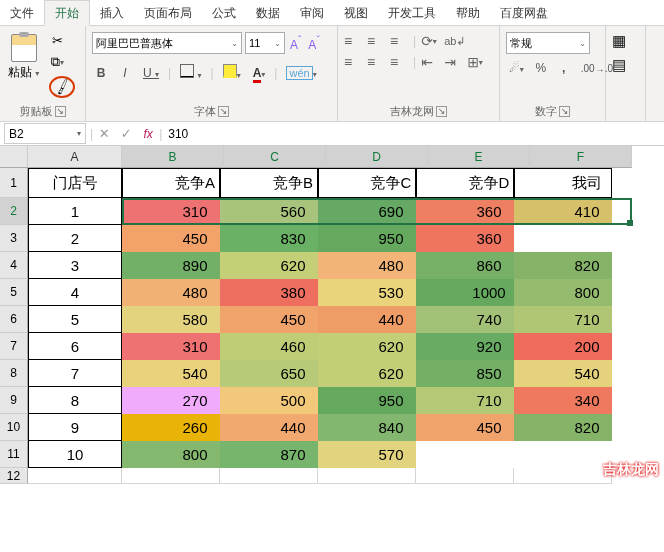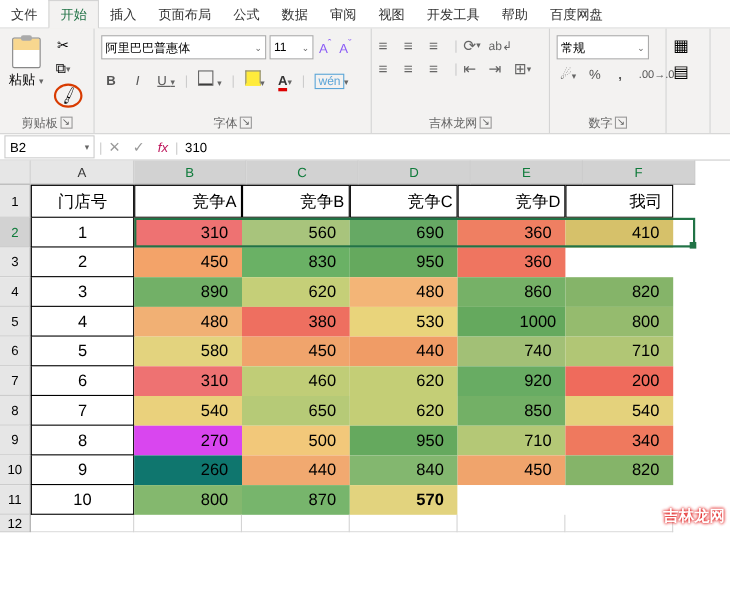--- a/index.html
+++ b/index.html
@@ -312,39 +312,39 @@
         <div class="cell-row">
           <div class="cell data-cell cA" style="border-right: 1px solid rgb(0, 0, 0); border-left: 1px solid rgb(0, 0, 0); border-bottom: 1px solid rgb(0, 0, 0);">7</div>
           <div class="cell data-cell cB" style="background: rgb(234, 209, 124); border-right: none; border-bottom: none;">540</div>
           <div class="cell data-cell cC" style="background: rgb(182, 202, 119); border-right: none; border-bottom: none;">650</div>
           <div class="cell data-cell cD" style="background: rgb(196, 206, 118); border-right: none; border-bottom: none;">620</div>
           <div class="cell data-cell cE" style="background: rgb(115, 176, 102); border-right: none; border-bottom: none;">850</div>
           <div class="cell data-cell cF" style="background: rgb(228, 210, 124); border-right: none; border-bottom: none;">540</div>
         </div>
         <div class="cell-row">
           <div class="cell data-cell cA" style="border-right: 1px solid rgb(0, 0, 0); border-left: 1px solid rgb(0, 0, 0); border-bottom: 1px solid rgb(0, 0, 0);">8</div>
-          <div class="cell data-cell cB" style="background: #d946ef; border-right: none; border-bottom: none;">270</div>
+          <div class="cell data-cell cB" style="background: #f0abfc; border-right: none; border-bottom: none;">270</div>
           <div class="cell data-cell cC" style="background: rgb(242, 200, 122); border-right: none; border-bottom: none;">500</div>
           <div class="cell data-cell cD" style="background: rgb(101, 169, 94); border-right: none; border-bottom: none;">950</div>
           <div class="cell data-cell cE" style="background: rgb(180, 200, 118); border-right: none; border-bottom: none;">710</div>
           <div class="cell data-cell cF" style="background: rgb(239, 121, 94); border-right: none; border-bottom: none;">340</div>
         </div>
         <div class="cell-row">
           <div class="cell data-cell cA" style="border-right: 1px solid rgb(0, 0, 0); border-left: 1px solid rgb(0, 0, 0); border-bottom: 1px solid rgb(0, 0, 0);">9</div>
-          <div class="cell data-cell cB" style="background: #0f766e; border-right: none; border-bottom: none;">260</div>
+          <div class="cell data-cell cB" style="background: #eab308; border-right: none; border-bottom: none;">260</div>
           <div class="cell data-cell cC" style="background: rgb(241, 169, 112); border-right: none; border-bottom: none;">440</div>
           <div class="cell data-cell cD" style="background: rgb(131, 183, 111); border-right: none; border-bottom: none;">840</div>
           <div class="cell data-cell cE" style="background: rgb(240, 164, 108); border-right: none; border-bottom: none;">450</div>
           <div class="cell data-cell cF" style="background: rgb(133, 180, 105); border-right: none; border-bottom: none;">820</div>
         </div>
         <div class="cell-row">
           <div class="cell data-cell cA" style="border-right: 1px solid rgb(0, 0, 0); border-left: 1px solid rgb(0, 0, 0); border-bottom: 1px solid rgb(0, 0, 0);">10</div>
           <div class="cell data-cell cB" style="background: rgb(132, 184, 110); border-right: none; border-bottom: none;">800</div>
           <div class="cell data-cell cD" style="background: rgb(119, 181, 108); border-right: none; border-bottom: none;">870</div>
-          <div class="cell data-cell cE" style="background: rgb(226, 211, 126); border-right: none; border-bottom: none; font-weight: bold;">570</div>
+          <div class="cell data-cell cE" style="background: rgb(226, 211, 126); border-right: none; border-bottom: none;">570</div>
           <div class="cell data-cell cF" style="background: rgb(255, 255, 255); border-right: none; border-bottom: none;"></div>
         </div>
         <div class="cell-row">
           <div class="cell cA" style="height: 16px;"></div>
           <div class="cell cB" style="height: 16px;"></div>
           <div class="cell cC" style="height: 16px;"></div>
           <div class="cell cD" style="height: 16px;"></div>
           <div class="cell cE" style="height: 16px;"></div>
           <div class="cell cF" style="height: 16px;"></div>
         </div>

